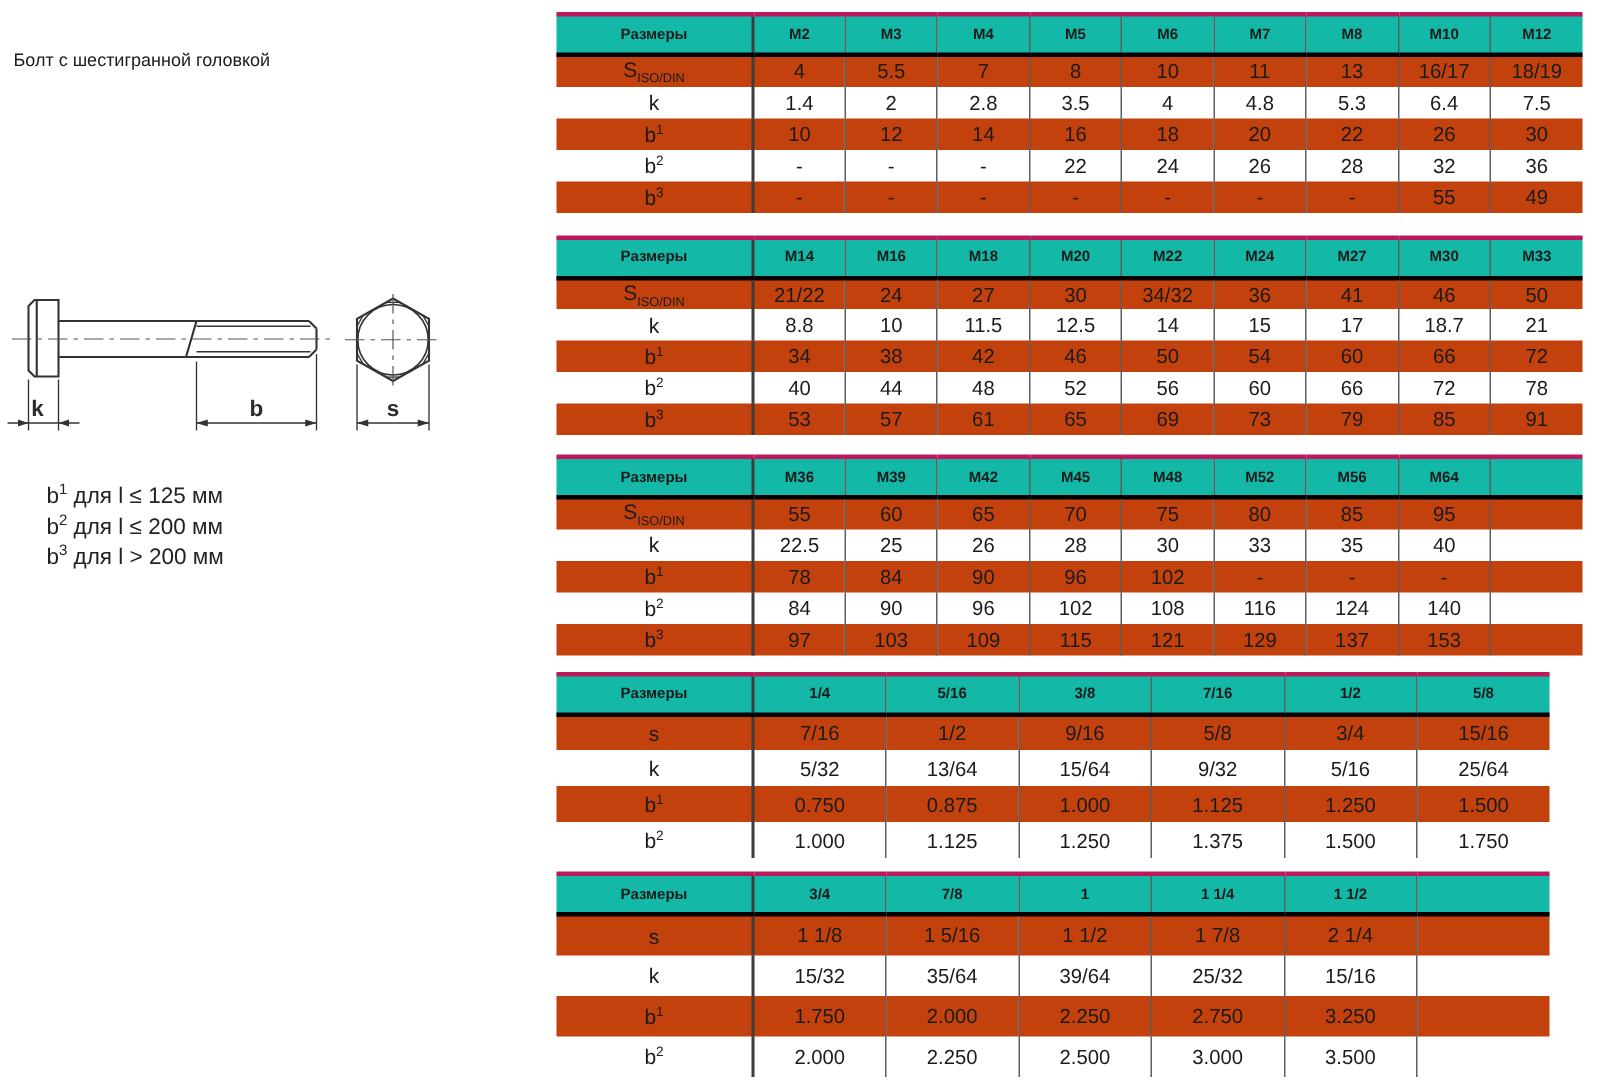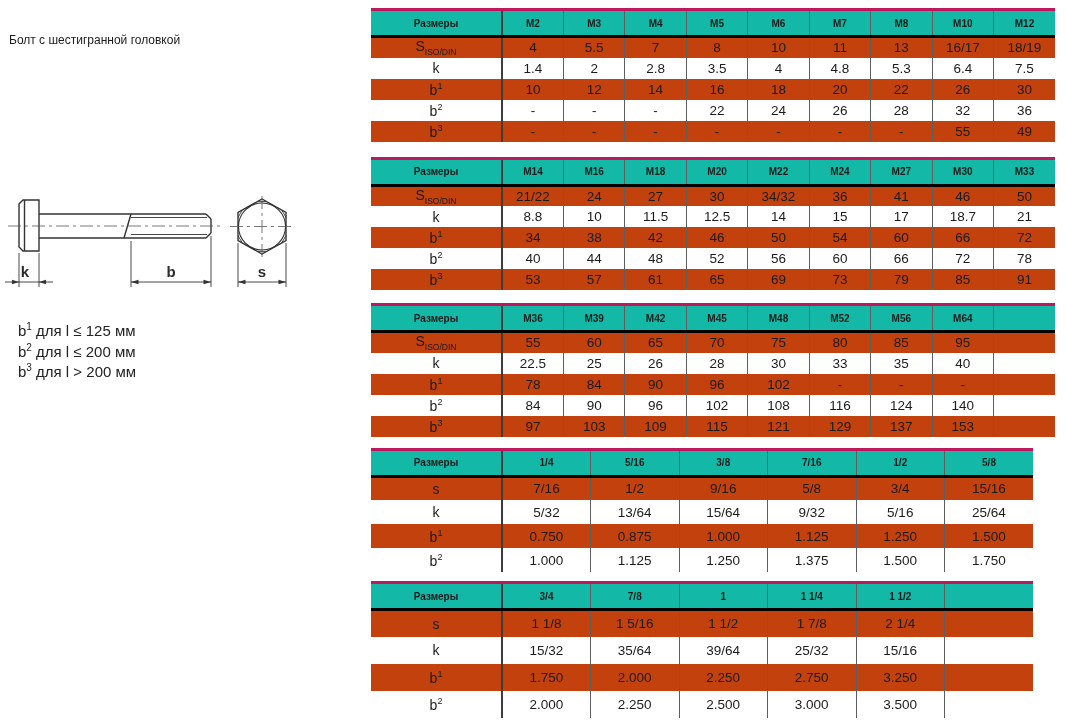--- a/index.html
+++ b/index.html
@@ -6,21 +6,21 @@
   html,body{margin:0;padding:0}
   body{width:1067px;height:720px;background:#ffffff;font-family:"Liberation Sans",sans-serif;color:#1b1b1b;position:relative;overflow:hidden}
 
   .left-panel{position:absolute;left:9px;top:4px;width:356px}
   .doc-title{font-size:26px;font-weight:bold;line-height:1.18;letter-spacing:-0.2px;white-space:nowrap}
   .doc-subtitle{margin-top:28px;font-size:12px;line-height:1.38}
 
   .diagram{position:absolute;left:0;top:194px;width:310px;height:122px}
   .diagram text{font-family:"Liberation Sans",sans-serif;font-size:15px;font-weight:bold;fill:#2b2b2b}
 
-  .notes{position:absolute;left:18px;top:320px;font-size:15px;line-height:1.3;color:#222}
+  .notes{position:absolute;left:31px;top:320px;font-size:15px;line-height:1.3;color:#222}
   .notes sup{font-size:10px}
 
   .tables{position:absolute;left:371px;top:8px;width:690px}
   table.dim{border-collapse:collapse;table-layout:fixed}
   .t0,.t1,.t2{width:684px}
   .t3,.t4{width:662px}
   .t0{margin-bottom:15px}.t1{margin-bottom:13px}.t2{margin-bottom:11px}.t3{margin-bottom:9px}
   .col-label{width:131px}
 
   .dim th,.dim td{padding:0;margin:0;text-align:center;vertical-align:middle;font-size:13.5px;font-weight:normal}

